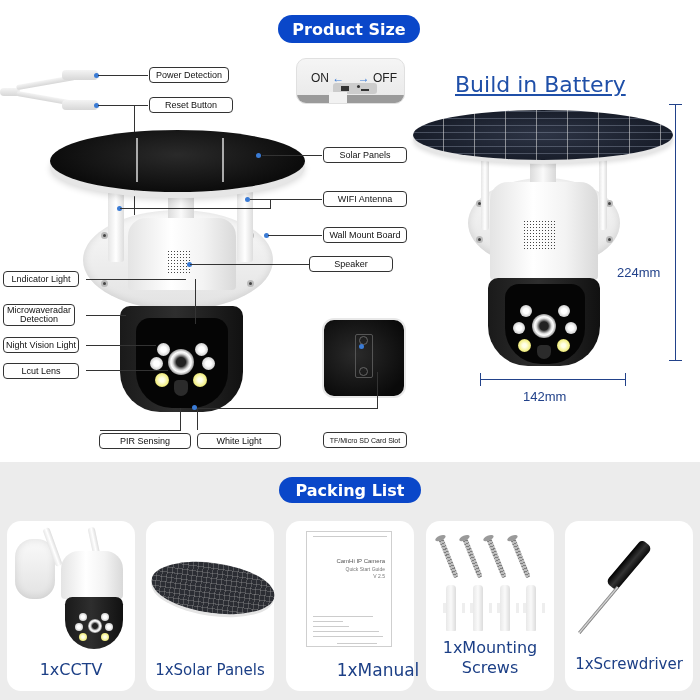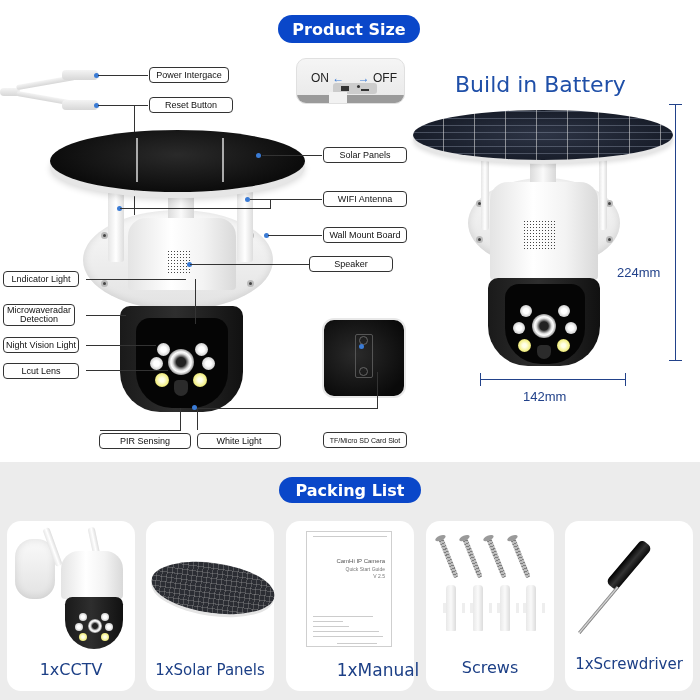--- a/index.html
+++ b/index.html
@@ -79,21 +79,21 @@
 
   
   .sd-inset {
     position: absolute; left: 322px; top: 318px; width: 84px; height: 80px; border-radius: 12px;
     background: radial-gradient(ellipse at 40% 45%, #2a2a2a, #0a0a0a 80%); border: 2px solid #e8e8e8;
   }
   .sd-inset .slot { position: absolute; left: 31px; top: 14px; width: 18px; height: 44px; border: 1px solid #555; border-radius: 2px; }
   .sd-inset .screw { position: absolute; left: 35px; width: 9px; height: 9px; border-radius: 50%; border: 1px solid #666; }
 
   
-  .title-battery { position: absolute; left: 455px; top: 72px; font-family: "DejaVu Sans", sans-serif; font-size: 22px; color: #1f4fa8; }
+  .title-battery { position: absolute; left: 455px; top: 72px; font-family: "DejaVu Sans", sans-serif; font-size: 22px; color: #1f4fa8; text-decoration: underline; }
   .panel-right {
     position: absolute; left: 413px; top: 110px; width: 260px; height: 50px; border-radius: 50%;
     background:
       repeating-linear-gradient(90deg, transparent 0 30px, rgba(210,210,210,.6) 30px 31px),
       repeating-linear-gradient(0deg, transparent 0 6px, rgba(160,170,190,.35) 6px 7px),
       radial-gradient(ellipse at 50% 50%, #2d3445, #151a26 80%);
     box-shadow: 0 4px 0 #e6e6e6, 0 6px 4px rgba(0,0,0,.12);
   }
   .dim { position: absolute; background: #22428a; }
   .dim-label { position: absolute; font-size: 13px; color: #22428a; }
@@ -134,21 +134,21 @@
     <div class="cable" style="left:0;top:88px;width:20px;height:8px;"></div>
     <div class="cable" style="left:16px;top:80px;width:60px;height:5px;transform:rotate(-10deg);"></div>
     <div class="cable" style="left:16px;top:96px;width:60px;height:5px;transform:rotate(10deg);"></div>
     <div class="cable" style="left:62px;top:70px;width:36px;height:10px;"></div>
     <div class="cable" style="left:62px;top:100px;width:36px;height:10px;"></div>
     <div class="dot" style="left:94px;top:73px;"></div>
     <div class="dot" style="left:94px;top:103px;"></div>
   </div>
 
   <div class="line" style="left:98px;top:75px;width:50px;height:1px;"></div>
-  <div class="callout" style="left:149px;top:67px;width:80px;">Power Intergace</div>
+  <div class="callout" style="left:149px;top:67px;width:80px;">Power Detection</div>
   <div class="line" style="left:98px;top:105px;width:50px;height:1px;"></div>
   <div class="line" style="left:134px;top:105px;width:1px;height:110px;"></div>
   <div class="callout" style="left:149px;top:97px;width:84px;">Reset Button</div>
 
   <div class="switch-inset">
     <div class="labels">
       <span>ON</span>
       <span style="color:#3a7bd5;">←</span>
       &nbsp;&nbsp;
       <span style="color:#3a7bd5;">→</span>
@@ -324,19 +324,20 @@
   <div>
     <div class="screw-m" style="left:20px;top:16px;"></div>
     <div class="screw-m" style="left:44px;top:16px;"></div>
     <div class="screw-m" style="left:68px;top:16px;"></div>
     <div class="screw-m" style="left:92px;top:16px;"></div>
     <div class="anchor" style="left:20px;top:64px;"></div>
     <div class="anchor" style="left:47px;top:64px;"></div>
     <div class="anchor" style="left:74px;top:64px;"></div>
     <div class="anchor" style="left:100px;top:64px;"></div>
   </div>
+  <div class="card-label" style="top:118px;font-size:16px;">1xMounting</div>
   <div class="card-label" style="top:138px;font-size:16px;">Screws</div>
 </div>
 
 <div class="card" style="left:565px;"></div>
 <div class="sd-handle"></div>
 <div class="sd-shaft"></div>
 <div class="card-label" style="left:565px;width:128px;top:655px;font-size:15px;">1xScrewdriver</div>
 
 </body></html>

